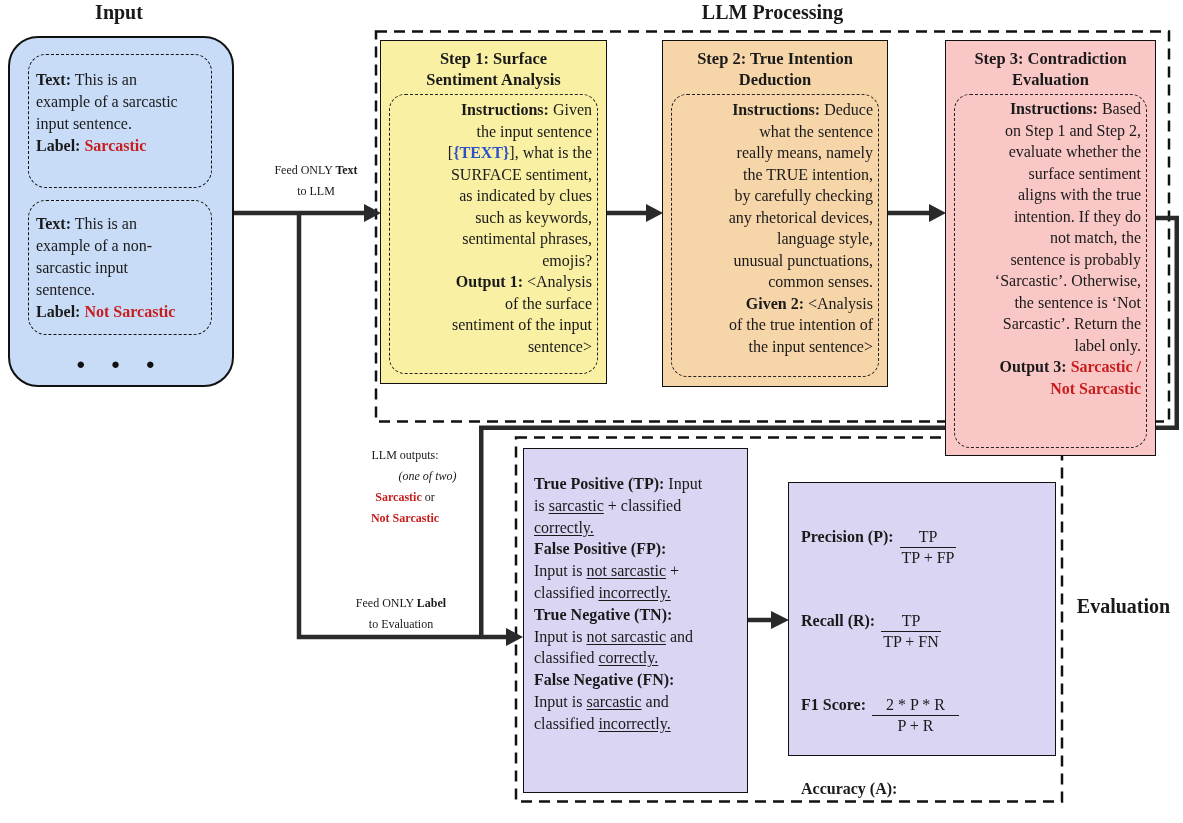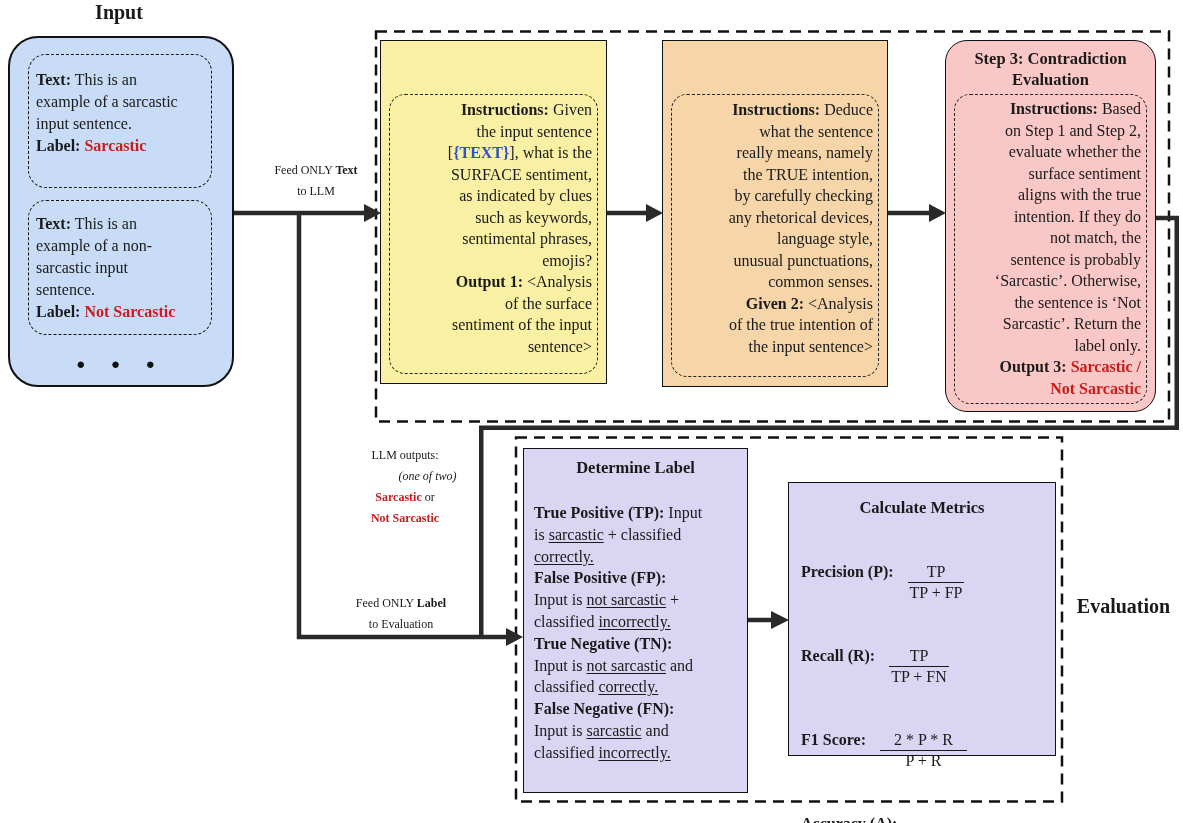--- a/index.html
+++ b/index.html
@@ -19,36 +19,36 @@
     border-radius:18px;font-size:16px;line-height:22px;padding:14px 6px 0 7px;box-sizing:border-box;}
   .card1{top:16px;height:134px;}
   .card2{top:162px;height:135px;padding-top:12px;}
   .dots{position:absolute;left:0;right:0;top:318px;text-align:center;font-size:15px;
     letter-spacing:11px;color:#111;}
 
   
   .step-box{border:1.6px solid #111;box-sizing:border-box;}
   .step1{left:380px;top:40px;width:227px;height:344px;background:var(--step1_fill);}
   .step2{left:662px;top:40px;width:226px;height:347px;background:var(--step2_fill);}
-  .step3{left:945px;top:40px;width:211px;height:372px;background:var(--step3_fill);border-radius:22px;}
+  .step3{left:945px;top:40px;width:211px;height:416px;background:var(--step3_fill);}
   .step-title{margin-top:7px;text-align:center;font-weight:bold;font-size:16.5px;line-height:21px;}
   .step-inner{position:absolute;left:8px;right:8px;top:53px;bottom:9px;border:1.6px dashed #222;
     border-radius:16px;padding:4px 5px 0 7px;font-size:16px;line-height:21.5px;text-align:right;}
   .step3 .step-inner{bottom:7px;padding-top:3px;}
 
   
   .eval-box{border:1.6px solid #111;box-sizing:border-box;background:var(--purple_fill);}
   .determine{left:523px;top:448px;width:225px;height:345px;padding:0 10px;}
   .determine .box-title{margin-top:9px;}
   .determine .body{margin-top:24px;font-size:16px;line-height:21.8px;}
   .calc{left:788px;top:482px;width:268px;height:274px;}
   .calc .box-title{margin-top:15px;}
   .box-title{text-align:center;font-weight:bold;font-size:16.5px;}
   .rows{margin-top:24px;padding-left:12px;}
-  .frow{display:flex;gap:14px;line-height:19.5px;margin-bottom:3px;font-size:16px;margin-top:44px;}
+  .frow{display:flex;gap:6px;line-height:19.5px;margin-bottom:3px;font-size:16px;margin-top:44px;}
   .flabel{font-weight:bold;white-space:nowrap;}
   .frac{display:inline-block;text-align:center;}
   .num{display:block;border-bottom:1.7px solid #1a1a1a;padding:0 14px;}
   .den{display:block;padding:0 2px;}
 
   
   .edge-label{font-size:12px;line-height:21px;text-align:center;}
   .feed-text{left:234px;top:160px;width:164px;}
   .llm-outputs{left:346px;top:445px;width:118px;}
   .feed-label{left:326px;top:593px;width:150px;}
@@ -82,57 +82,62 @@
     <g fill="#2a2a2a" stroke="none">
       <polygon points="364,204 381,213 364,222"></polygon>
       <polygon points="646,204 663,213 646,222"></polygon>
       <polygon points="929,204 946,213 929,222"></polygon>
       <polygon points="506,628 523,637 506,646"></polygon>
       <polygon points="771,611 789,620 771,629"></polygon>
     </g>
   </svg>
 
   <div class="abs sec-title" style="left:8px;top:2px;width:222px;">Input</div>
+  <div class="abs sec-title" style="left:375px;top:2px;width:795px;">LLM Processing</div>
   <div class="abs sec-title eval-title">Evaluation</div>
 
   <div class="abs input-panel">
     <div class="example-card card1">
       <div class="pre rich"><span class="b">Text:</span><span> This is an
 example of a sarcastic
 input sentence.
 </span><span class="b">Label:</span><span> </span><span class="red">Sarcastic</span></div>
     </div>
     <div class="example-card card2">
       <div class="pre rich"><span class="b">Text:</span><span> This is an
 example of a non-
 sarcastic input
 sentence.
 </span><span class="b">Label:</span><span> </span><span class="red">Not Sarcastic</span></div>
     </div>
     <div class="dots">● ● ●</div>
   </div>
 
   <div class="abs step-box step1">
+    <div class="step-title pre">Step 1: Surface
+Sentiment Analysis</div>
     <div class="step-inner">
       <div class="pre rich"><span class="b">Instructions:</span><span> Given
 the input sentence
 [</span><span class="blue">{TEXT}</span><span>], what is the
 SURFACE sentiment,
 as indicated by clues
 such as keywords,
 sentimental phrases,
 emojis?
 </span><span class="b">Output 1:</span><span> &lt;Analysis
 of the surface
 sentiment of the input
 sentence&gt;</span></div>
     </div>
   </div>
 
   <div class="abs step-box step2">
+    <div class="step-title pre">Step 2: True Intention
+Deduction</div>
     <div class="step-inner">
       <div class="pre rich"><span class="b">Instructions:</span><span> Deduce
 what the sentence
 really means, namely
 the TRUE intention,
 by carefully checking
 any rhetorical devices,
 language style,
 unusual punctuations,
 common senses.
@@ -166,37 +171,35 @@
   <div class="abs edge-label feed-text pre rich"><span>Feed ONLY </span><span class="b">Text</span><span>
 to LLM</span></div>
   <div class="abs edge-label llm-outputs pre rich"><span>LLM outputs:
 </span><span class="i">(one of two)</span><span>
 </span><span class="red">Sarcastic</span><span> or
 </span><span class="red">Not Sarcastic</span></div>
   <div class="abs edge-label feed-label pre rich"><span>Feed ONLY </span><span class="b">Label</span><span>
 to Evaluation</span></div>
 
   <div class="abs eval-box determine">
-    <div class="box-title">Determine Label</div>
     <div class="body pre rich"><span class="b">True Positive (TP):</span><span> Input
 is </span><span class="u">sarcastic</span><span> + classified
 </span><span class="u">correctly.</span><span>
 </span><span class="b">False Positive (FP):</span><span>
 Input is </span><span class="u">not sarcastic</span><span> +
 classified </span><span class="u">incorrectly.</span><span>
 </span><span class="b">True Negative (TN):</span><span>
 Input is </span><span class="u">not sarcastic</span><span> and
 classified </span><span class="u">correctly.</span><span>
 </span><span class="b">False Negative (FN):</span><span>
 Input is </span><span class="u">sarcastic</span><span> and
 classified </span><span class="u">incorrectly.</span></div>
   </div>
 
   <div class="abs eval-box calc">
-    <div class="box-title">Calculate Metrics</div>
     <div class="rows">
       <div class="frow">
         <span class="flabel">Precision (P):</span>
         <span class="frac">
           <span class="num">TP</span>
           <span class="den">TP + FP</span>
         </span>
       </div>
       <div class="frow">
         <span class="flabel">Recall (R):</span>

